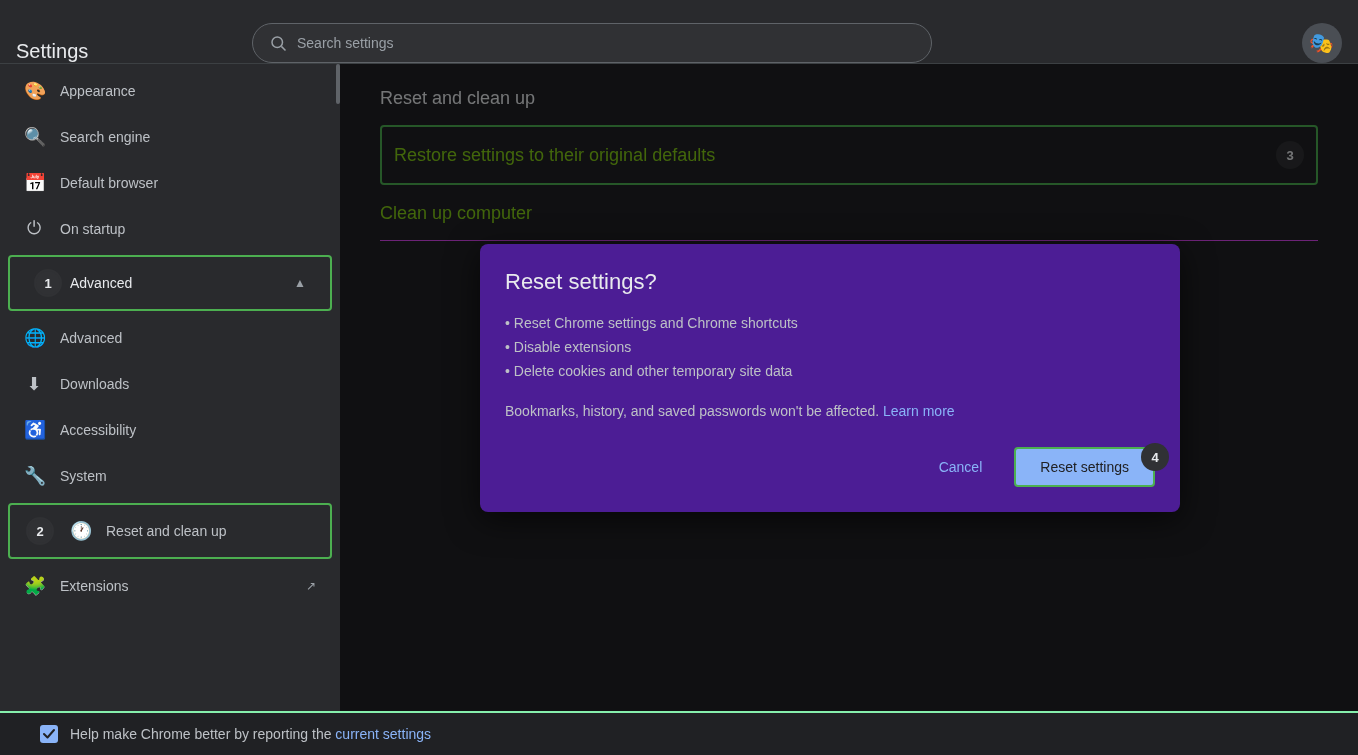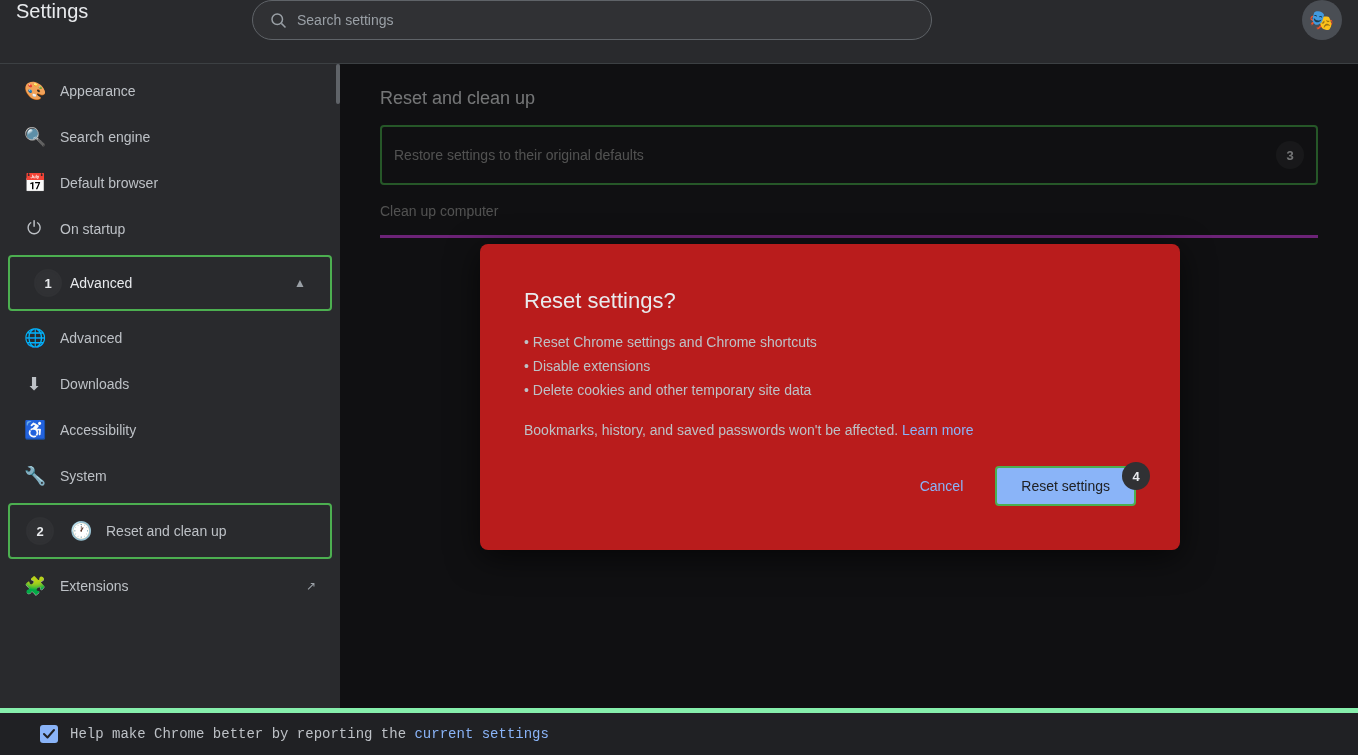--- a/index.html
+++ b/index.html
@@ -12,21 +12,21 @@
       overflow: hidden;
       display: flex;
       flex-direction: column;
     }
 
     
     .header {
       background: #292a2d;
       height: 64px;
       display: flex;
-      align-items: flex-start;
+      align-items: flex-end;
       padding: 0 16px;
       gap: 16px;
       border-bottom: 1px solid #3c4043;
       flex-shrink: 0;
     }
     .header-title {
       font-size: 20px;
       font-weight: 500;
       color: #e8eaed;
       width: 220px;
@@ -179,27 +179,27 @@
       font-size: 18px;
       font-weight: 400;
       color: #e8eaed;
       margin-bottom: 16px;
     }
 
     .settings-row {
       display: flex;
       align-items: flex-start;
       padding: 16px 0;
-      border-bottom: 3px solid #d946ef;
+      border-bottom: 1px solid #d946ef;
       cursor: pointer;
       position: relative;
     }
     .settings-row-label {
-      font-size: 14px;
-      color: #a3a3a3;
+      font-size: 18px;
+      color: #84cc16;
       flex: 1;
     }
     .settings-row.highlighted-row {
       border: 2px solid #4caf50;
       border-radius: 4px;
       padding: 14px 12px;
       margin-bottom: 2px;
     }
 
     .row-badge {
@@ -222,23 +222,23 @@
       background: rgba(0,0,0,0.5);
       z-index: 10;
     }
 
     
     .dialog {
       position: absolute;
       top: 180px;
       left: 140px;
       right: 3px;
-      background: #b91c1c;
+      background: #4c1d95;
       border-radius: 8px;
-      padding: 44px;
+      padding: 25px;
       z-index: 20;
       max-width: 700px;
       box-shadow: 0 8px 32px rgba(0,0,0,0.6);
     }
     .dialog-title {
       font-size: 22px;
       font-weight: 400;
       color: #e8eaed;
       margin-bottom: 20px;
     }
@@ -303,27 +303,26 @@
       font-size: 13px;
       font-weight: bold;
       position: absolute;
       bottom: 16px;
       right: -14px;
     }
 
     
     .bottom-bar {
       background: #202124;
-      border-top: 5px solid #86efac;
+      border-top: 2px solid #86efac;
       padding: 12px 40px;
       display: flex;
       align-items: center;
       gap: 16px;
       flex-shrink: 0;
-      font-family: Liberation Mono, monospace;
     }
     .checkbox-wrapper {
       display: flex;
       align-items: center;
       gap: 12px;
     }
     .checkbox {
       width: 18px;
       height: 18px;
       background: #8ab4f8;

